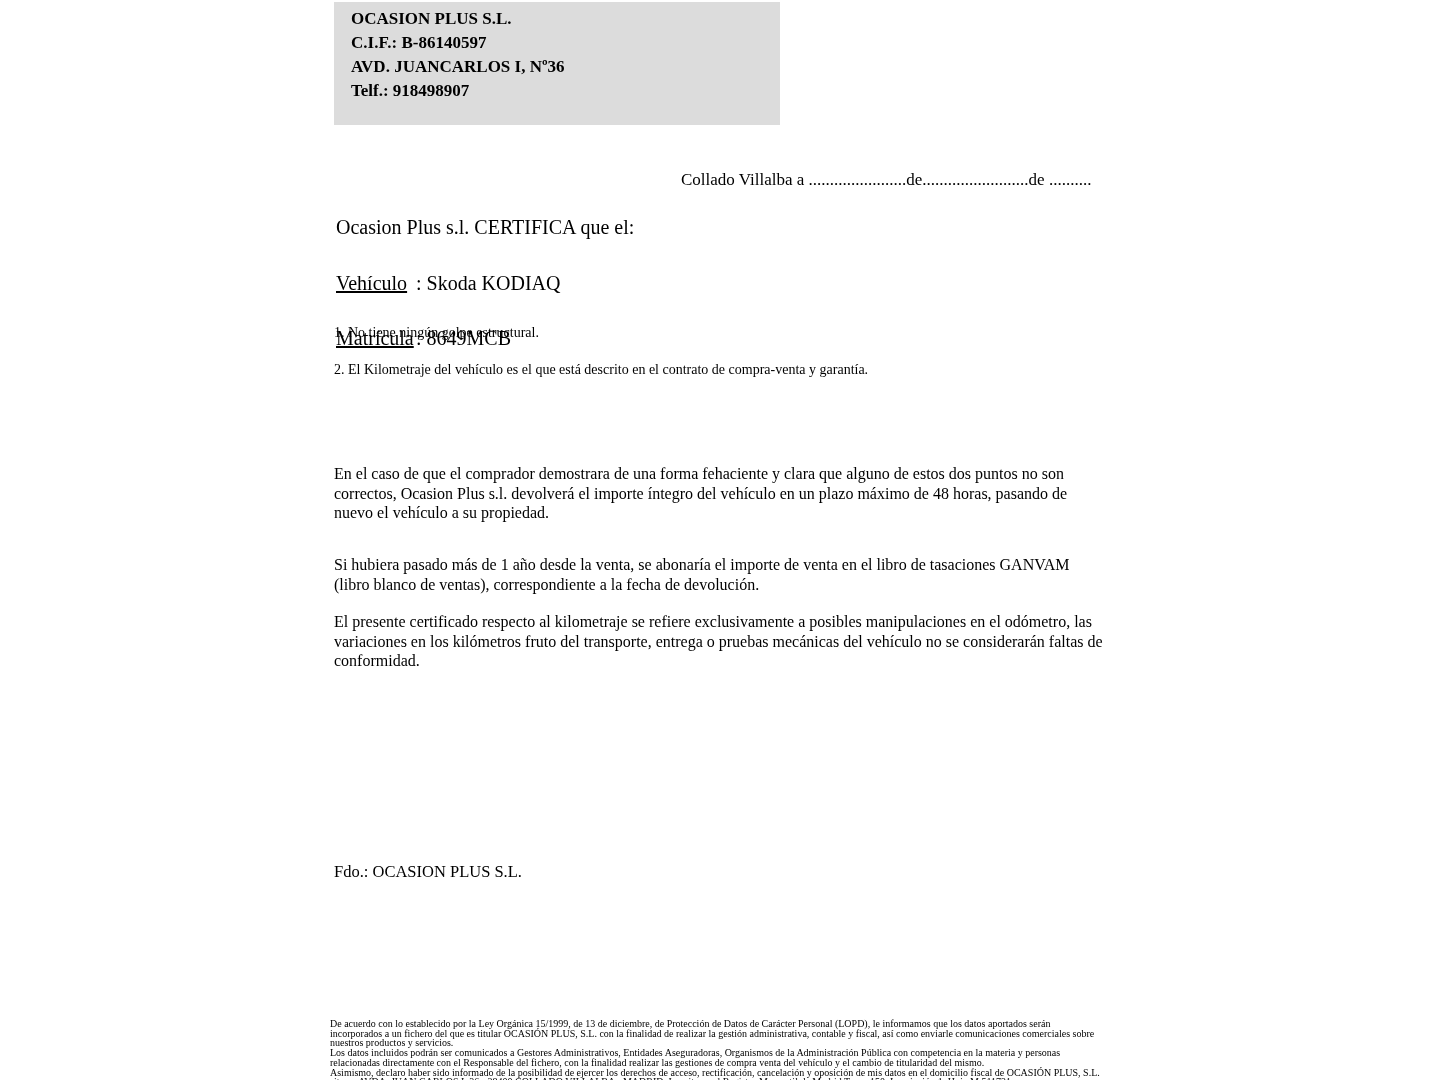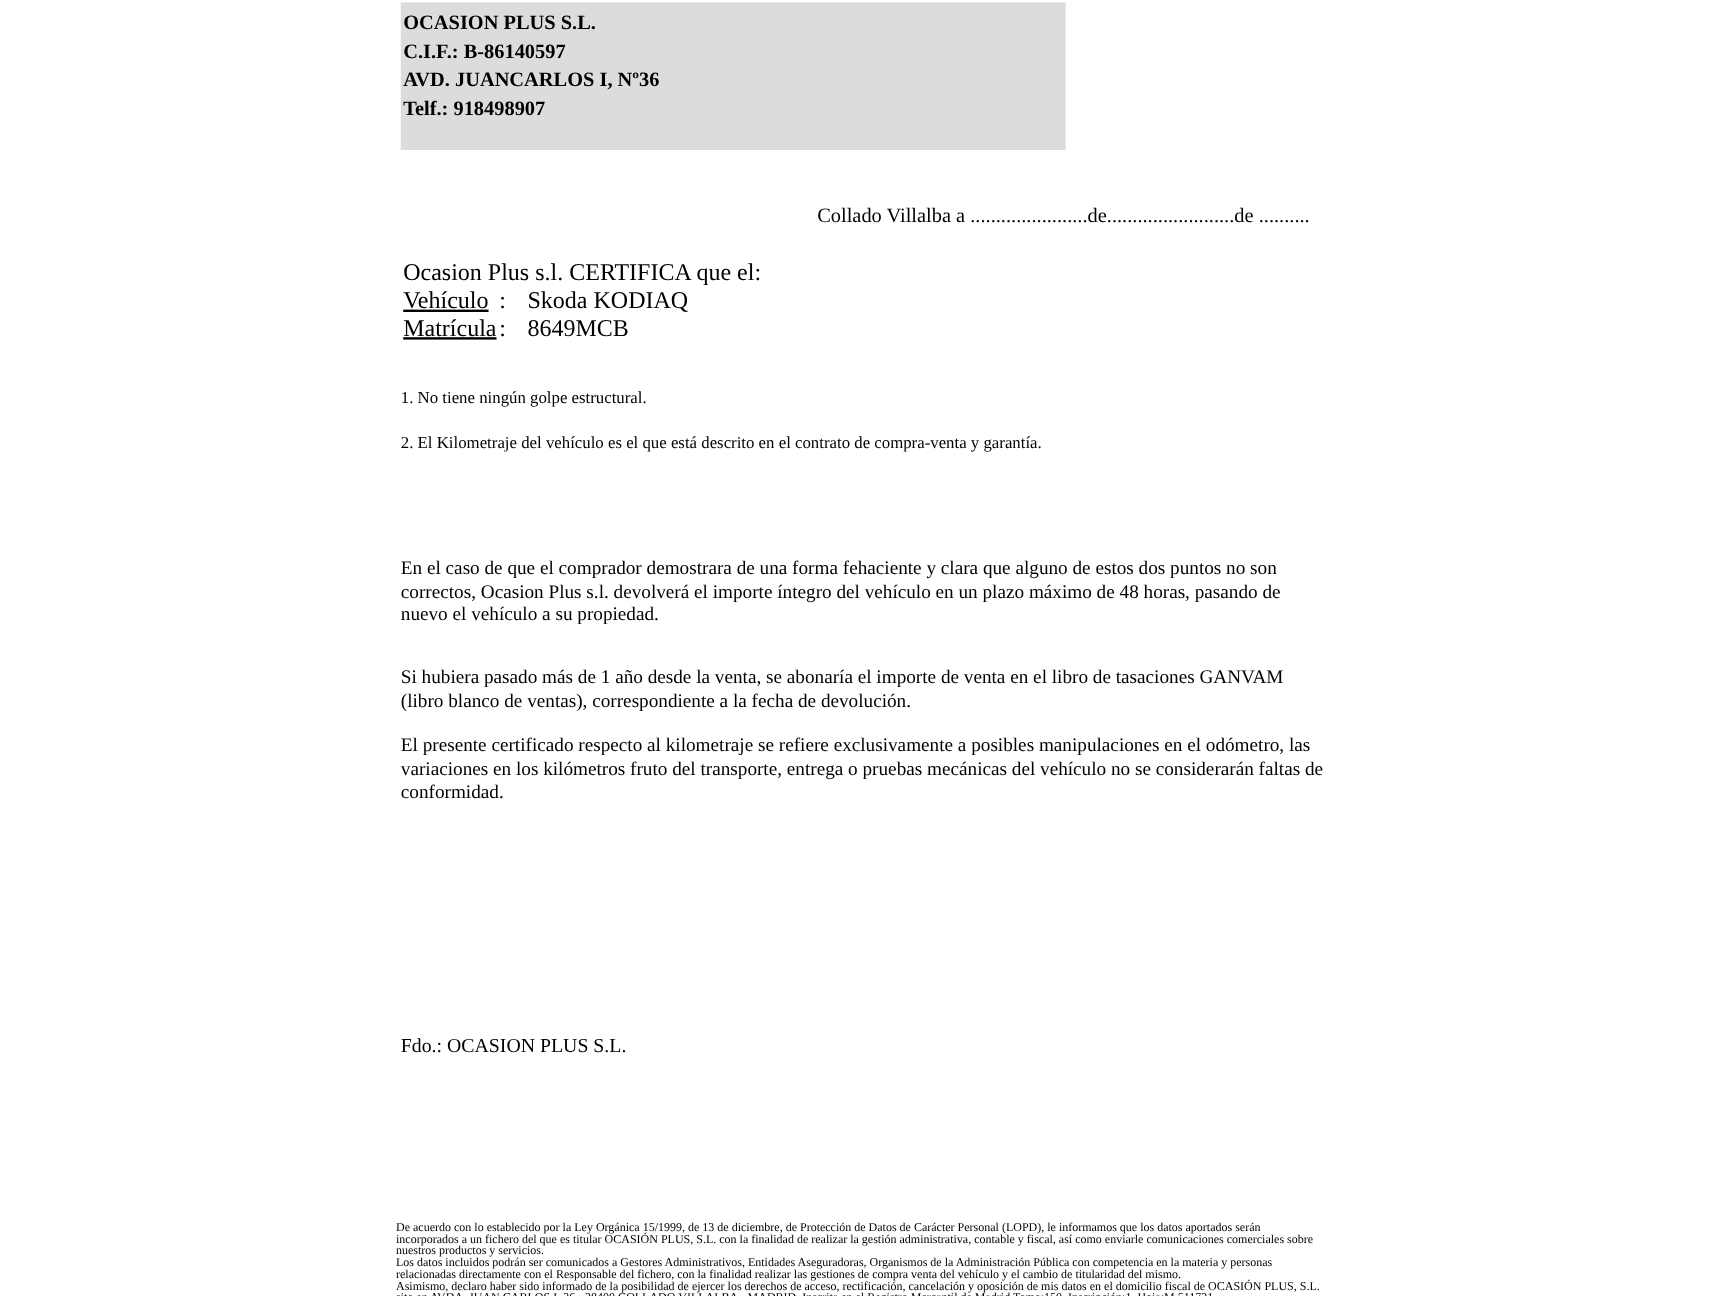--- a/index.html
+++ b/index.html
@@ -10,24 +10,24 @@
     height: 1080px;
     background: #ffffff;
     font-family: "Liberation Serif", serif;
     color: #000000;
     overflow: hidden;
   }
   .header-box {
     position: absolute;
     left: 334px;
     top: 2px;
-    width: 554px;
+    width: 446px;
     height: 123px;
     background: #dcdcdc;
-    padding: 5px 0 0 2px;
+    padding: 5px 0 0 17px;
   }
   .header-box .hline {
     font-weight: bold;
     font-size: 17px;
     line-height: 24px;
     white-space: nowrap;
   }
   .date-line {
     position: absolute;
     left: 681px;
@@ -39,23 +39,24 @@
     position: absolute;
     left: 336px;
     top: 216px;
     font-size: 20px;
     line-height: 23.6px;
   }
   .certify-field .flabel {
     display: inline-block;
     width: 80px;
     text-decoration: underline;
+    margin-top: 32px;
   }
   .certify-field .fsep { display: inline; }
-  .certify-field .fvalue { display: inline; margin-left: 18px; }
+  .certify-field .fvalue { display: inline; margin-left: 5px; }
   .point {
     position: absolute;
     left: 334px;
     font-size: 14px;
     white-space: nowrap;
     text-align: center;
   }
   .point-1 { top: 325px; }
   .point-2 { top: 362px; }
   .body-para {

